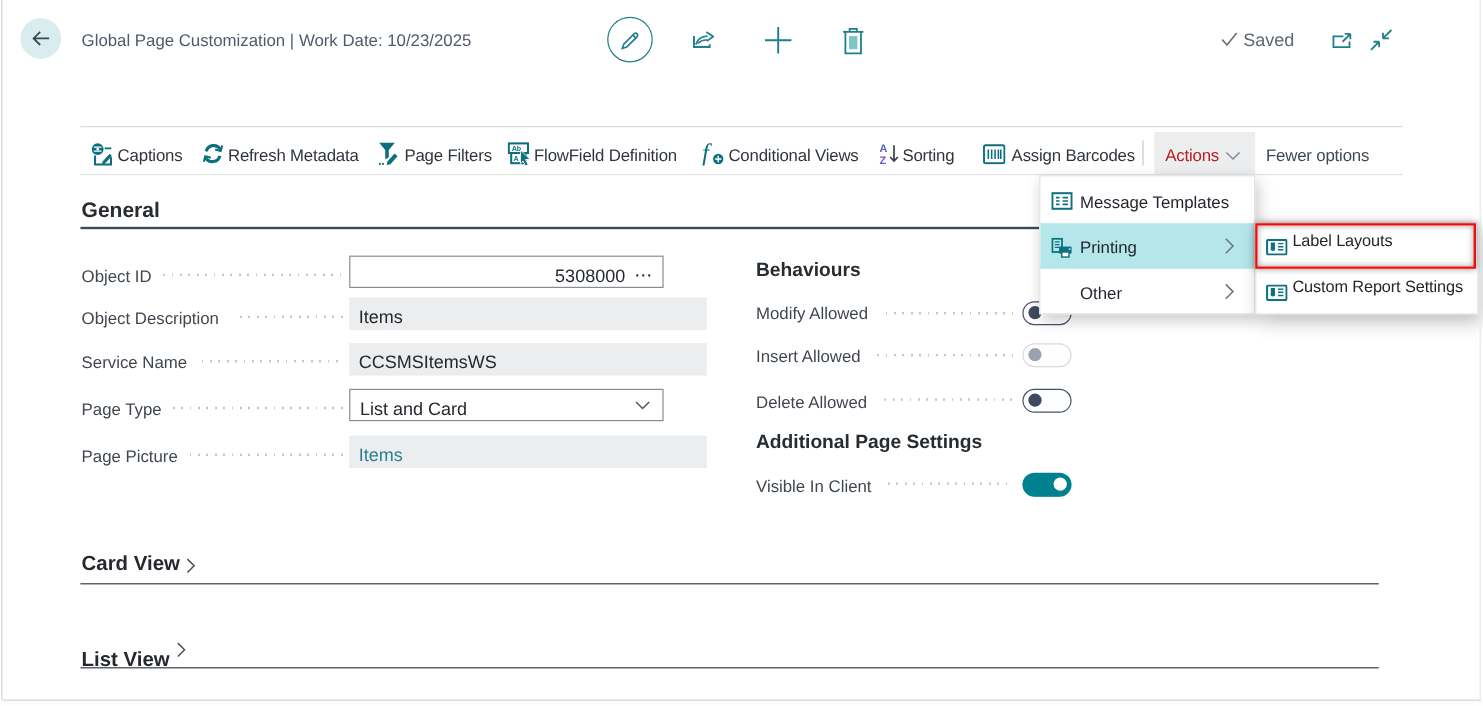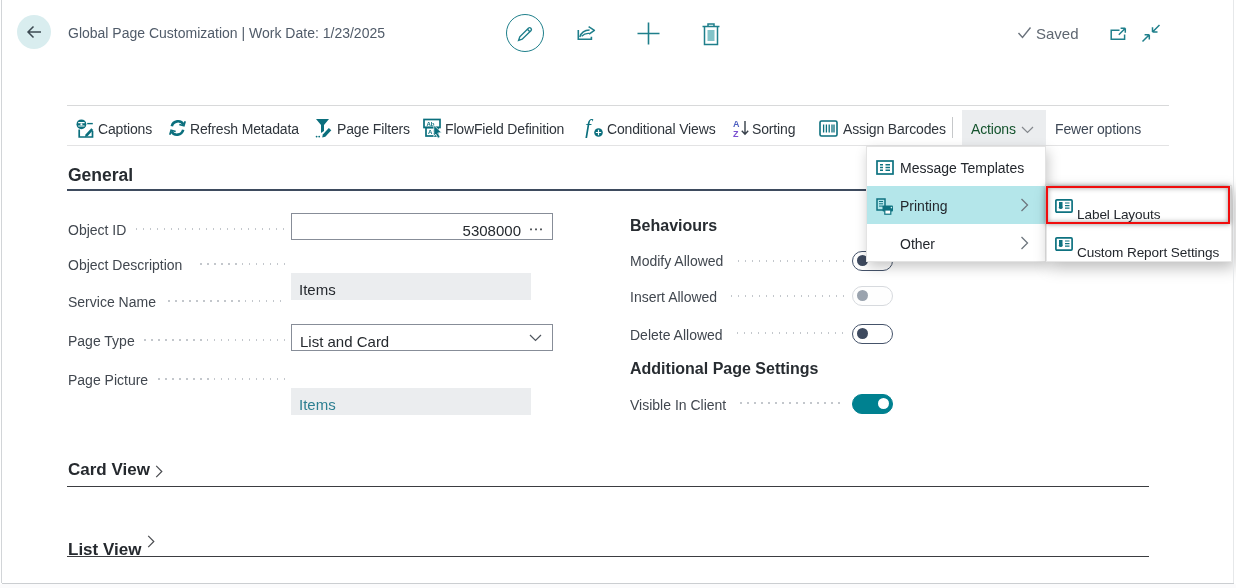--- a/index.html
+++ b/index.html
@@ -28,21 +28,21 @@
 
 
 .general { left:68px; top:165px; font-size:17.5px; font-weight:bold; color:#272c31; }
 .genline { left:67px; top:188.5px; width:1082px; height:2px; background:#3e4b5e; }
 
 .flabel { font-size:14px; color:#41474f; position:absolute; }
 .fval { font-size:15px; color:#25292e; }
 .leader { position:absolute; height:2px;
   background-image:repeating-linear-gradient(to right,#c3c7cc 0px,#c3c7cc 1.5px,transparent 1.5px,transparent 7px); }
 .boxw { position:absolute; left:291px; width:262px; height:27px; background:#fff; border:1px solid #878d98; }
-.boxg { position:absolute; left:291px; width:240px; height:27px; background:#ebedef;margin-top:25px; }
+.boxg { position:absolute; left:291px; width:298px; height:27px; background:#ebedef; }
 .boxw .fval, .boxg .fval { position:absolute; left:8px; top:7.5px; }
 
 .rhead { font-size:16px; font-weight:bold; color:#272c31; position:absolute; left:630px; }
 .rlabel { font-size:14px; color:#41474f; position:absolute; left:630px; }
 
 .toggle { position:absolute; left:852px; width:41px; height:20px; border-radius:10px; }
 .tOff  { border:1.5px solid #45536a; background:#fff; }
 .tOff  .knob { position:absolute; left:3.5px; top:3px; width:11px; height:11px; border-radius:50%; background:#3e4a5f; }
 .tDis  { border:1.5px solid #d7dade; background:#fefefe; }
 .tDis  .knob { position:absolute; left:3.5px; top:3px; width:11px; height:11px; border-radius:50%; background:#9aa3ae; }
@@ -54,32 +54,32 @@
 
 
 .menu1 { left:866px; top:146px; width:179.5px; height:115.5px; background:#fff;
   border:1px solid #e3e3e3; box-shadow:2px 5px 12px rgba(0,0,0,0.22); }
 .menurow { position:absolute; left:0; width:100%; height:38px; }
 .menutext { position:absolute; left:33px; top:12px; font-size:14px; color:#23272d; }
 .menuchev { position:absolute; right:16px; top:12px; }
 .hl { background:#b4e6ea; }
 .menu2 { left:1046px; top:185px; width:186px; height:77px; background:#fff;
   border:1px solid #e6e6e6; box-shadow:3px 6px 14px rgba(0,0,0,0.26); }
-.menu2 .menutext { left:30px; font-size:13.6px; letter-spacing:-0.1px; top:20px; }
+.menu2 .menutext { left:30px; font-size:13.6px; letter-spacing:-0.1px; top:6px; }
 .redbox { left:1045.5px; top:186px; width:184px; height:37.5px; border:2.5px solid #f00d0d; z-index:60; box-shadow:0 0 5px rgba(40,40,40,0.5), inset 0 0 5px rgba(40,40,40,0.45); }
 </style>
 </head>
 <body>
 <div id="page">
 
   <div class="abs backcirc"></div>
   <svg class="abs" style="left:24px;top:22px" width="20" height="20" viewBox="0 0 20 20" fill="none" stroke="#3c4952" stroke-width="1.5">
     <path d="M17 10 H4 M9.5 4.5 L4 10 L9.5 15.5"></path>
   </svg>
-  <div class="abs crumb">Global Page Customization | Work Date: 1/23/2025</div>
+  <div class="abs crumb">Global Page Customization | Work Date: 10/23/2025</div>
 
   <div class="abs pencilcirc"></div>
   <svg class="abs" style="left:514px;top:22px" width="22" height="22" viewBox="0 0 22 22" fill="none" stroke="#1f7f8b" stroke-width="1.4">
     <path d="M8.2 17.2 L4.6 18.4 L5.8 14.8 L14.6 6 A1.8 1.8 0 0 1 17.1 8.5 Z"></path>
     <path d="M13.4 7.2 L15.9 9.7"></path>
   </svg>
 
   <svg class="abs" style="left:576px;top:23px" width="20" height="18" viewBox="0 0 20 18" fill="none" stroke="#1f7f8b" stroke-width="1.6">
     <path d="M2.3 7 V16.2 H15.4 V13.8"></path>
     <path d="M3.8 14 C5.2 9.6, 9 7.3, 13.6 7.1" stroke-width="1.5"></path>
@@ -166,21 +166,21 @@
   <div class="cmdtext" style="left:752px">Sorting</div>
 
   <svg class="abs" style="left:819px;top:120px" width="19" height="17" viewBox="0 0 19 17">
     <rect x="1" y="1" width="17" height="15" rx="1.5" fill="none" stroke="#0b6f7d" stroke-width="1.6"></rect>
     <path d="M4.6 4.5 V12.5 M7.4 4.5 V12.5 M10.2 4.5 V12.5 M13 4.5 V12.5 M15 4.5 V12.5" stroke="#0b6f7d" stroke-width="1.3"></path>
   </svg>
   <div class="cmdtext" style="left:843px">Assign Barcodes</div>
 
   <div class="abs cmdsep"></div>
   <div class="abs actionsbox"></div>
-  <div class="cmdtext" style="left:971px;color:#14532d">Actions</div>
+  <div class="cmdtext" style="left:971px;color:#b91c1c">Actions</div>
   <svg class="abs" style="left:1021px;top:126px" width="13" height="8" viewBox="0 0 13 8" fill="none" stroke="#84888d" stroke-width="1.2">
     <path d="M1 1 L6.5 6.5 L12 1"></path>
   </svg>
   <div class="cmdtext" style="left:1055px;color:#3e4856">Fewer options</div>
   <div class="abs cmdborder"></div>
 
   <div class="abs general">General</div>
   <div class="abs genline"></div>
 
   <div class="flabel" style="left:68px;top:222px">Object ID</div>
@@ -191,20 +191,23 @@
   </div>
 
   <div class="flabel" style="left:68px;top:257px">Object Description</div>
   <div class="leader" style="left:200px;top:263px;width:86px"></div>
   <div class="boxg" style="top:248px">
       <div class="fval">Items</div>
     </div>
 
   <div class="flabel" style="left:68px;top:294px">Service Name</div>
   <div class="leader" style="left:168px;top:300px;width:118px"></div>
+  <div class="boxg" style="top:286px">
+      <div class="fval">CCSMSItemsWS</div>
+    </div>
 
   <div class="flabel" style="left:68px;top:333px">Page Type</div>
   <div class="leader" style="left:144px;top:339px;width:142px"></div>
   <div class="boxw" style="top:324px">
     <div class="fval">List and Card</div>
     <svg style="position:absolute;right:10px;top:9px" width="13" height="8" viewBox="0 0 13 8" fill="none" stroke="#4f565e" stroke-width="1.2">
       <path d="M1 1 L6.5 6.5 L12 1"></path>
     </svg>
   </div>
 

